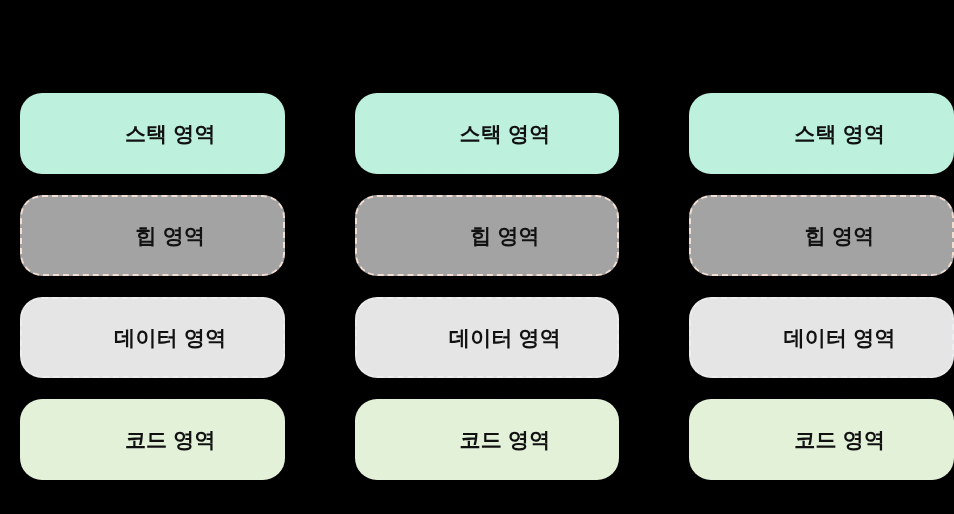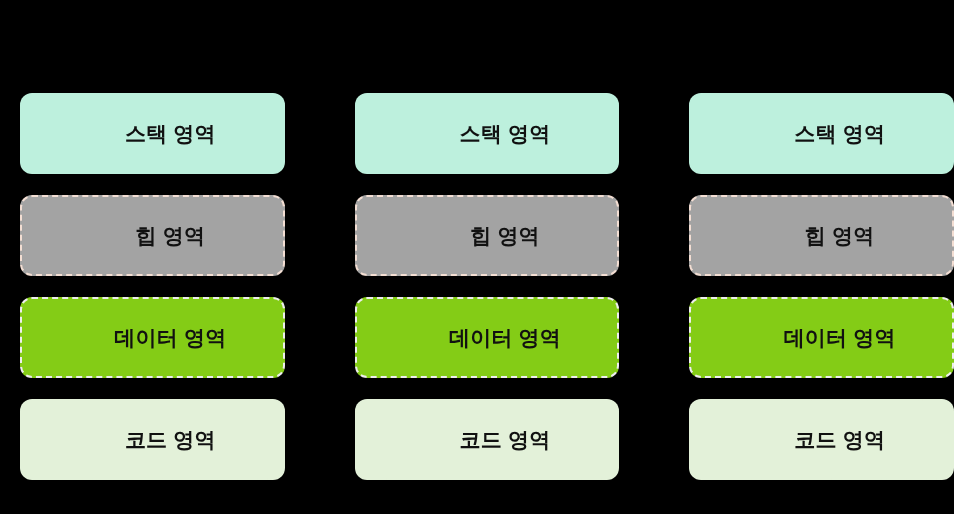--- a/index.html
+++ b/index.html
@@ -40,21 +40,21 @@
     display: flex;
     flex-direction: column;
     justify-content: flex-start;
     gap: 21px;
     margin-left: 19px;
   }
   .mem-column:first-child { margin-left: 20px; }
 
   .mem-block {
     height: 85px;
-    border-radius: 12px;
+    border-radius: 22px;
     border: 2px dashed #ffffff;
     display: flex;
     align-items: center;
     justify-content: center;
     box-sizing: border-box;
     position: relative;
     padding-left: 36px;
   }
 
   .mem-block .label {
@@ -63,21 +63,21 @@
     color: #111111;
     letter-spacing: 0.2px;
     line-height: 1;
     text-align: center;
     white-space: nowrap;
   }
 
   
   .mem-block.stack { background: #bdf0dd; border-color: #bdf0dd; }
   .mem-block.heap  { background: #a3a3a3; border-color: #f3ded3; }
-  .mem-block.data  { background: #84cc16; border-color: #eeedef; }
+  .mem-block.data  { background: #e5e5e5; border-color: #eeedef; }
   .mem-block.code  { background: #e3f1d9; border-color: #e3f1d9; }
 </style>
 </head>
 <body>
 
 <div id="diagram">
   <div class="columns">
 
     <div class="mem-column">
       <div class="mem-block stack">

